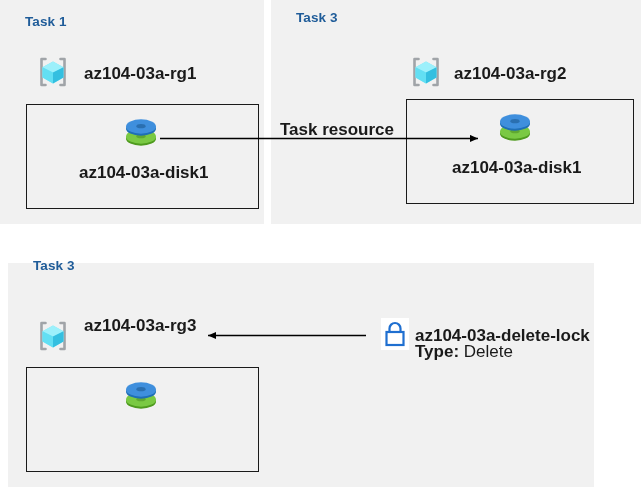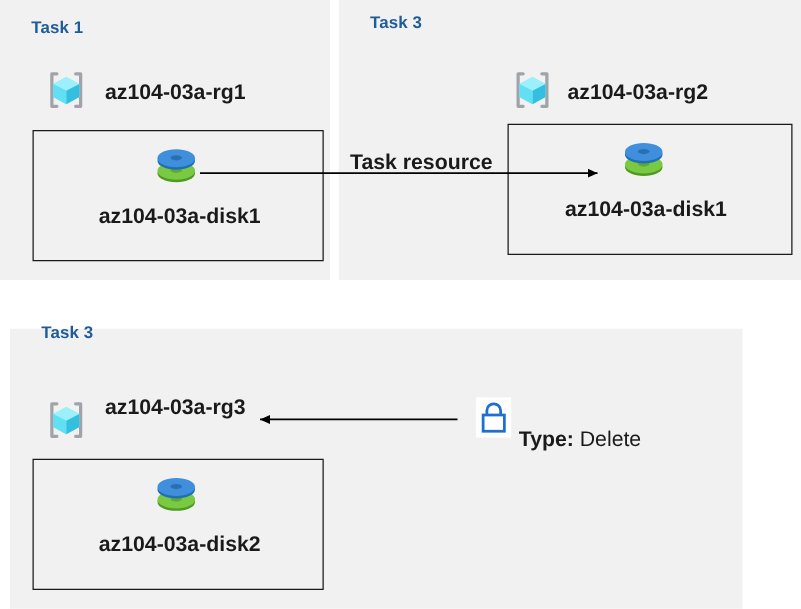--- a/index.html
+++ b/index.html
@@ -227,22 +227,22 @@
     <line x1="160" y1="138.5" x2="478" y2="138.5" stroke="#000000" stroke-width="1.4" marker-end="url(#arrowhead-right)"></line>
     <line x1="366" y1="335.5" x2="208" y2="335.5" stroke="#000000" stroke-width="1.4" marker-end="url(#arrowhead-left)"></line>
   </svg>
 
   <div class="label" id="label-rg1">az104-03a-rg1</div>
   <div class="label" id="label-rg2">az104-03a-rg2</div>
   <div class="label" id="label-rg3">az104-03a-rg3</div>
 
   <div class="label" id="label-disk1">az104-03a-disk1</div>
   <div class="label" id="label-disk2">az104-03a-disk1</div>
-  <div class="label" id="label-disk3">az104-03a-disk2</div>
 
   <div class="label" id="label-move">Task resource</div>
 
+  <div class="label" id="label-lock">az104-03a-delete-lock</div>
   <div class="label" id="label-lock-type">
     <b>Type:</b>
     <span>Delete</span>
   </div>
 
 </div>
 
 </body></html>

